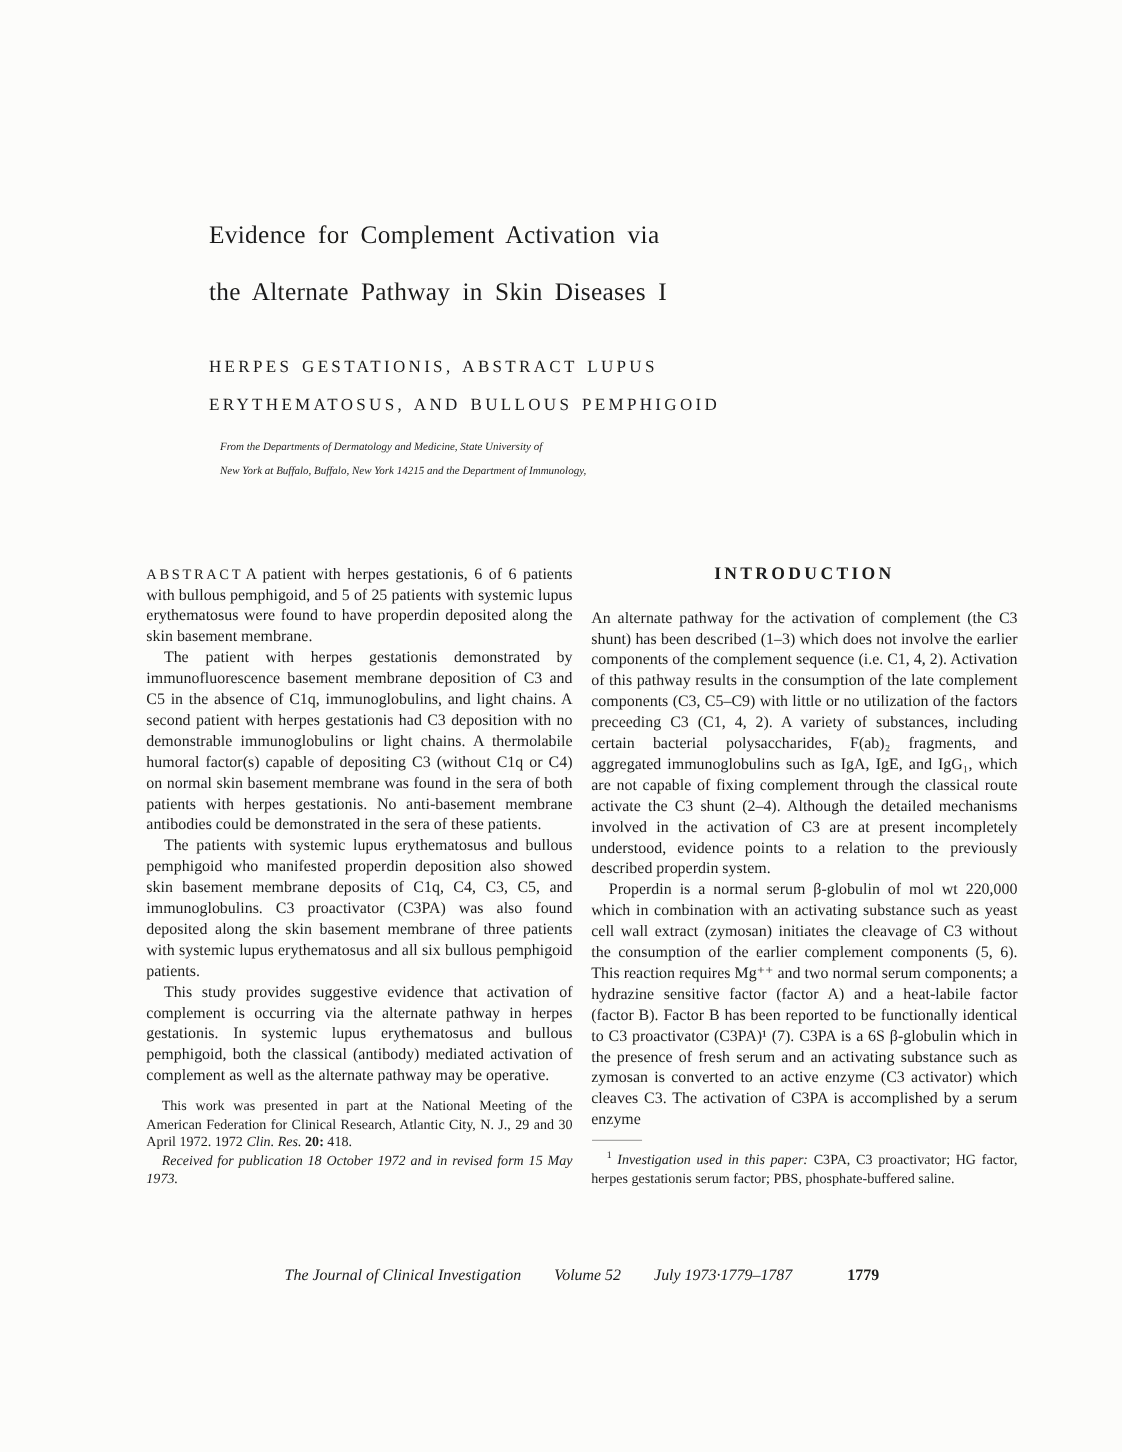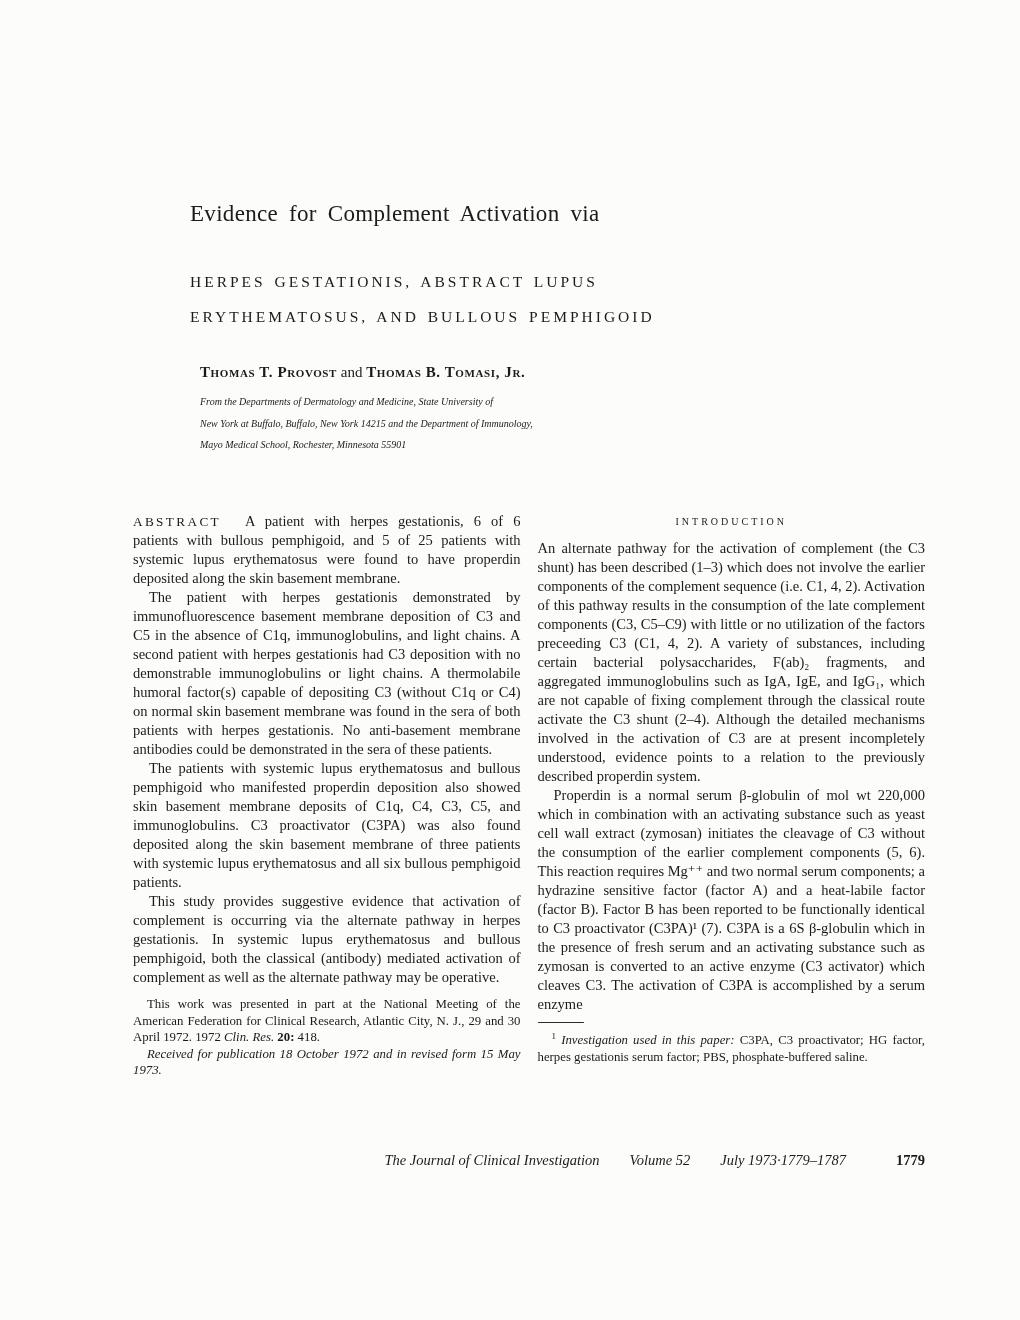--- a/index.html
+++ b/index.html
@@ -21,61 +21,56 @@
   .subtitle .sl { display: block; }
   .authors { margin-top: 30px; margin-left: 10px; font-size: 15px; }
   .authors .sc { font-variant: small-caps; font-weight: 600; letter-spacing: 0.6px; }
   .affiliation { margin-top: 10px; margin-left: 10px; font-style: italic; font-size: 10px; line-height: 21.5px; }
 
   
   .columns { position: absolute; left: 133px; top: 512px; width: 792px; display: flex; gap: 17px; }
   .col { width: 387.5px; font-size: 14.5px; line-height: 19px; text-align: justify; }
   .col p { text-indent: 16px; }
   .col p.no-indent { text-indent: 0; }
-  .abstract-label { letter-spacing: 2.4px; font-size: 13.2px; margin-right: 24px; }
-  .intro-heading { font-size: 10px; font-weight: 400; letter-spacing: 3px; text-align: center; margin-bottom: 8px; }
+  .abstract-label { letter-spacing: 2.4px; font-size: 13.2px; margin-right: 2px; }
+  .intro-heading { font-size: 16px; font-weight: 700; letter-spacing: 3px; text-align: center; margin-bottom: 22px; }
 
   
   .footnote { margin-top: 9px; font-size: 12.8px; line-height: 16.5px; }
   .footnote p { text-indent: 14px; }
   .it { font-style: italic; }
   .bd { font-weight: 700; }
   .fn-rule { width: 46px; border: 0; border-top: 1.2px solid #2a2a2a; margin: 8px 0 5px 0; }
   sup.fn-mark { font-size: 9px; line-height: 0; }
 
   
   .footer {
     position: absolute; left: 133px; top: 1152px; width: 792px;
-    display: flex; justify-content: flex-end; align-items: baseline;
+    display: flex; justify-content: center; align-items: baseline;
     gap: 30px; font-size: 14.5px; white-space: nowrap;
   }
   .footer .pg { font-weight: 700; margin-left: 20px; }
 </style>
 </head>
 <body>
 
 <div class="page">
 
   <header class="header">
     <h1 class="title">
       <span class="tl">Evidence for Complement Activation via</span>
+      <span class="tl">the Alternate Pathway in Skin Diseases I</span>
     </h1>
     <div class="subtitle">
       <span class="sl">HERPES GESTATIONIS, ABSTRACT LUPUS</span>
       <span class="sl">ERYTHEMATOSUS, AND BULLOUS PEMPHIGOID</span>
     </div>
-    <div class="authors">
-      <span class="sc">Thomas T. Provost</span>
-      <span>and</span>
-      <span class="sc">Thomas B. Tomasi, Jr.</span>
-    </div>
     <div class="affiliation">
       <div>From the Departments of Dermatology and Medicine, State University of</div>
       <div>New York at Buffalo, Buffalo, New York 14215 and the Department of Immunology,</div>
-      <div>Mayo Medical School, Rochester, Minnesota 55901</div>
     </div>
   </header>
 
   <div class="columns">
 
     <div class="col">
       <p class="no-indent"><span class="abstract-label">ABSTRACT</span><span>A patient with herpes gestationis, 6 of 6 patients with bullous pemphigoid, and 5 of 25 patients with systemic lupus erythematosus were found to have properdin deposited along the skin basement membrane.</span></p>
       <p>The patient with herpes gestationis demonstrated by immunofluorescence basement membrane deposition of C3 and C5 in the absence of C1q, immunoglobulins, and light chains. A second patient with herpes gestationis had C3 deposition with no demonstrable immunoglobulins or light chains. A thermolabile humoral factor(s) capable of depositing C3 (without C1q or C4) on normal skin basement membrane was found in the sera of both patients with herpes gestationis. No anti-basement membrane antibodies could be demonstrated in the sera of these patients.</p>
       <p>The patients with systemic lupus erythematosus and bullous pemphigoid who manifested properdin deposition also showed skin basement membrane deposits of C1q, C4, C3, C5, and immunoglobulins. C3 proactivator (C3PA) was also found deposited along the skin basement membrane of three patients with systemic lupus erythematosus and all six bullous pemphigoid patients.</p>
       <p>This study provides suggestive evidence that activation of complement is occurring via the alternate pathway in herpes gestationis. In systemic lupus erythematosus and bullous pemphigoid, both the classical (antibody) mediated activation of complement as well as the alternate pathway may be operative.</p>

